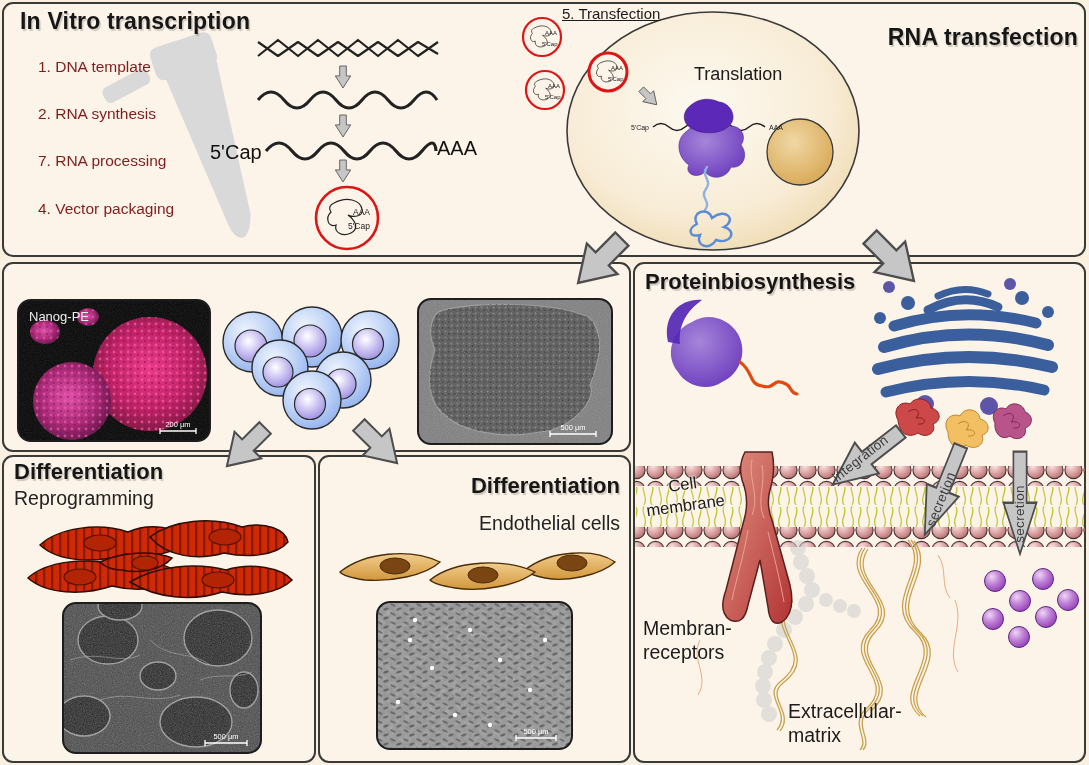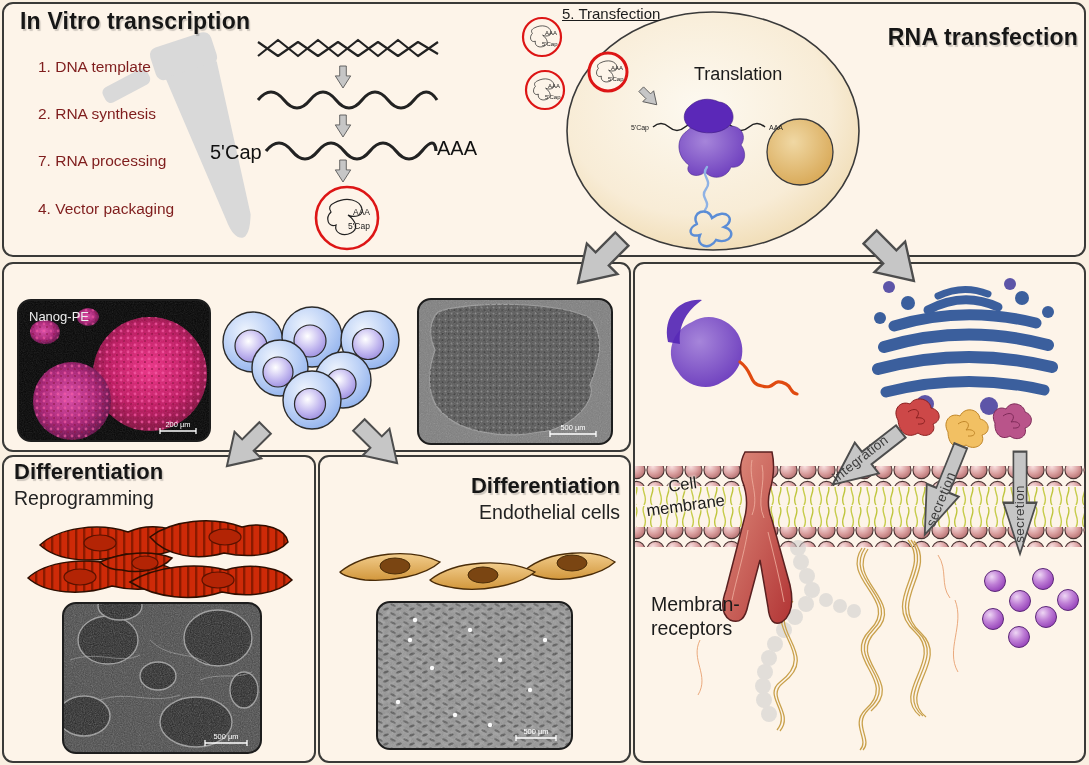--- a/index.html
+++ b/index.html
@@ -479,20 +479,23 @@
 
   <div class="lbl" style="left:562px;top:5px;font-size:15px;text-decoration:underline;">5. Transfection</div>
   <div class="lbl title right" style="left:840px;top:9px;width:238px;">RNA transfection</div>
   <div class="lbl" style="left:694px;top:63px;font-size:18px;">Translation</div>
 
 
   <div class="lbl title-sm" style="left:14px;top:458px;">Differentiation</div>
   <div class="lbl sub" style="left:14px;top:486px;">Reprogramming</div>
 
   <div class="lbl title-sm right" style="left:390px;top:458px;width:230px;">Differentiation</div>
-  <div class="lbl sub right" style="left:390px;top:486px;width:230px;">Endothelial cells</div>
-
+  <div class="lbl sub right" style="left:390px;top:497px;width:230px;">Endothelial cells</div>
+
+  <div class="lbl title-sm" style="left:645px;top:268px;">Proteinbiosynthesis</div>
   <div class="lbl pre memlab" style="left:636px;top:474px;">Cell
 membrane</div>
-  <div class="lbl pre plab" style="left:643px;top:592px;margin-left:8px;">Membran-
+  <div class="lbl pre plab" style="left:643px;top:616px;">Membran-
 receptors</div>
+  <div class="lbl pre plab" style="left:788px;top:699px;">Extracellular-
+matrix</div>
 
 </div>
 
 </body></html>

